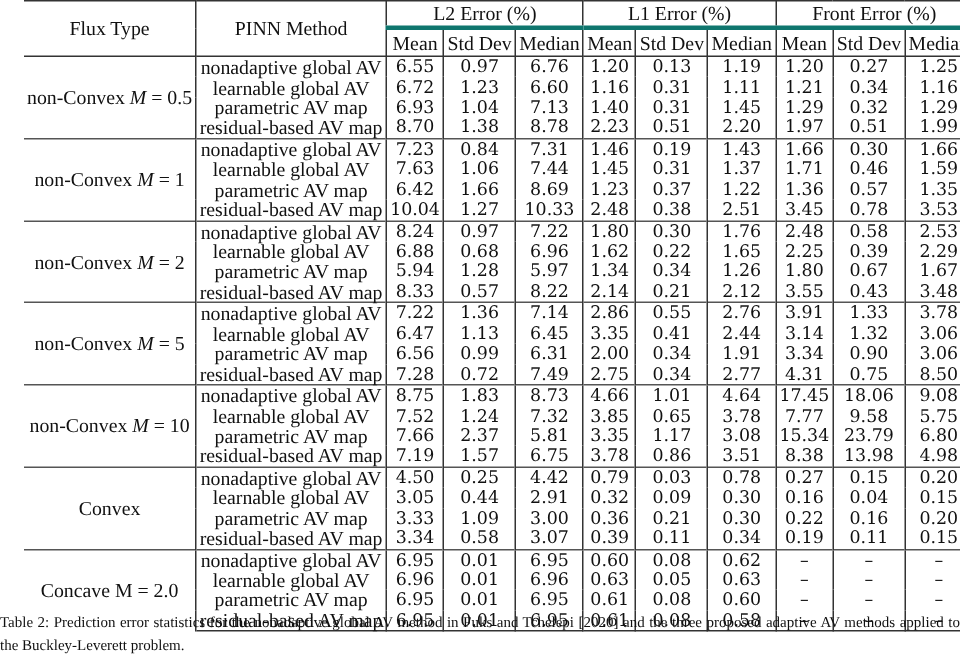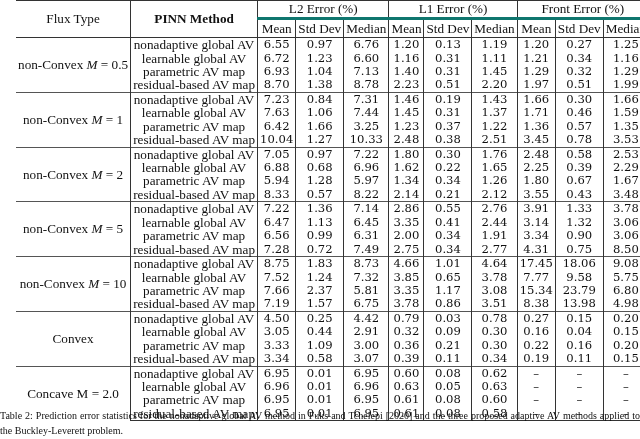--- a/index.html
+++ b/index.html
@@ -20,21 +20,21 @@
   .caption { position:absolute; left:0px; top:408px; width:640px; font-size:10px; line-height:15px; text-align:justify; }
 </style>
 </head>
 <body>
 
 <div class="wrap">
   <table class="t">
     <thead>
       <tr class="h1">
         <th rowspan="2" class="vr" style="border-bottom:1.5px solid #333;">Flux Type</th>
-        <th rowspan="2" class="vr" style="border-bottom:1.5px solid #333;font-weight:bold;">PINN Method</th>
+        <th rowspan="2" class="vr" style="border-bottom:1.5px solid #333;">PINN Method</th>
         <th colspan="3" class="vr">L2 Error (%)</th>
         <th colspan="3" class="vr">L1 Error (%)</th>
         <th colspan="3">Front Error (%)</th>
       </tr>
       <tr class="h2">
         <th class="vr">Mean</th>
         <th class="vr">Std Dev</th>
         <th class="vr">Median</th>
         <th class="vr">Mean</th>
         <th class="vr">Std Dev</th>
@@ -116,21 +116,21 @@
           <td class="num vr">0.31</td>
           <td class="num vr">1.37</td>
           <td class="num vr">1.71</td>
           <td class="num vr">0.46</td>
           <td class="num">1.59</td>
         </tr>
         <tr>
           <td class="meth vr">parametric AV map</td>
           <td class="num vr">6.42</td>
           <td class="num vr">1.66</td>
-          <td class="num vr">3.25</td>
+          <td class="num vr">8.69</td>
           <td class="num vr">1.23</td>
           <td class="num vr">0.37</td>
           <td class="num vr">1.22</td>
           <td class="num vr">1.36</td>
           <td class="num vr">0.57</td>
           <td class="num">1.35</td>
         </tr>
         <tr>
           <td class="meth vr">residual-based AV map</td>
           <td class="num vr">10.04</td>
@@ -139,21 +139,21 @@
           <td class="num vr">2.48</td>
           <td class="num vr">0.38</td>
           <td class="num vr">2.51</td>
           <td class="num vr">3.45</td>
           <td class="num vr">0.78</td>
           <td class="num">3.53</td>
         </tr>
         <tr class="gstart">
           <td rowspan="4" class="flux vr">non-Convex <i class="m">M</i> = 2</td>
           <td class="meth vr">nonadaptive global AV</td>
-          <td class="num vr">7.05</td>
+          <td class="num vr">8.24</td>
           <td class="num vr">0.97</td>
           <td class="num vr">7.22</td>
           <td class="num vr">1.80</td>
           <td class="num vr">0.30</td>
           <td class="num vr">1.76</td>
           <td class="num vr">2.48</td>
           <td class="num vr">0.58</td>
           <td class="num">2.53</td>
         </tr>
         <tr>

